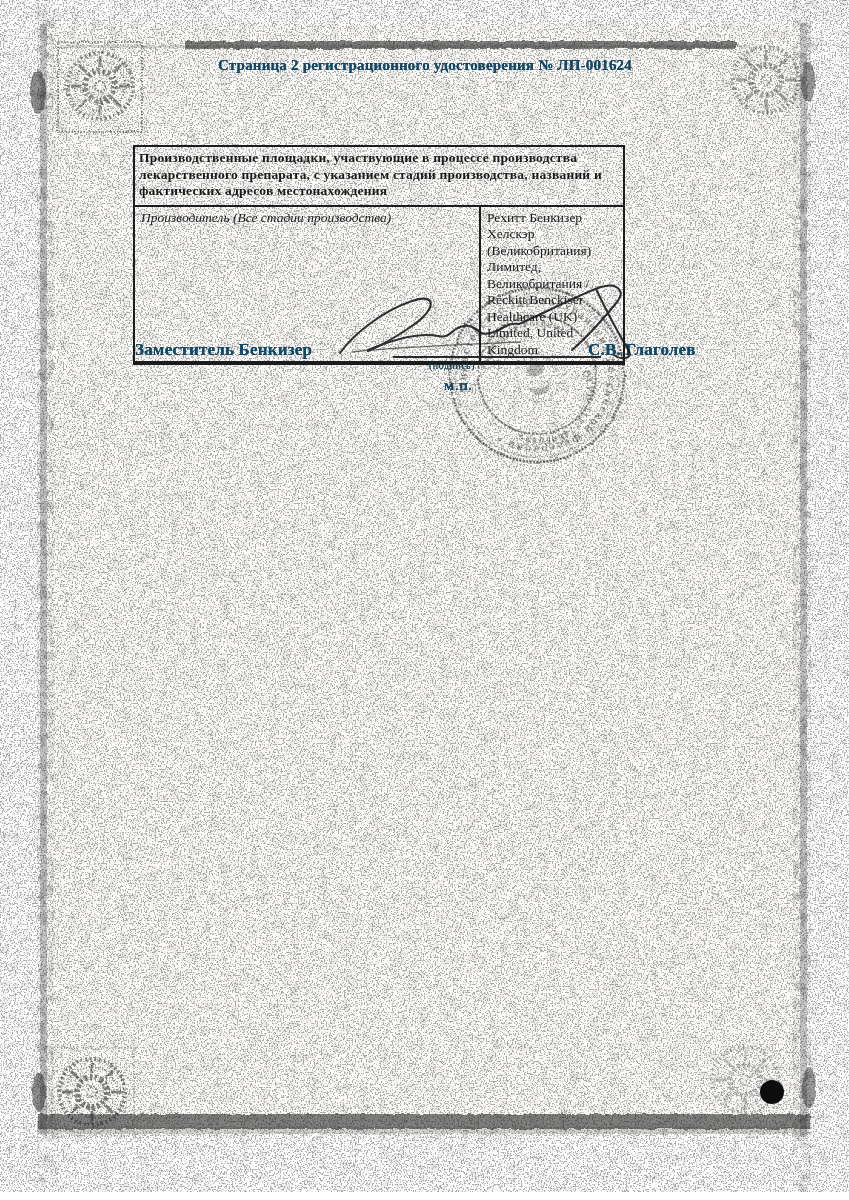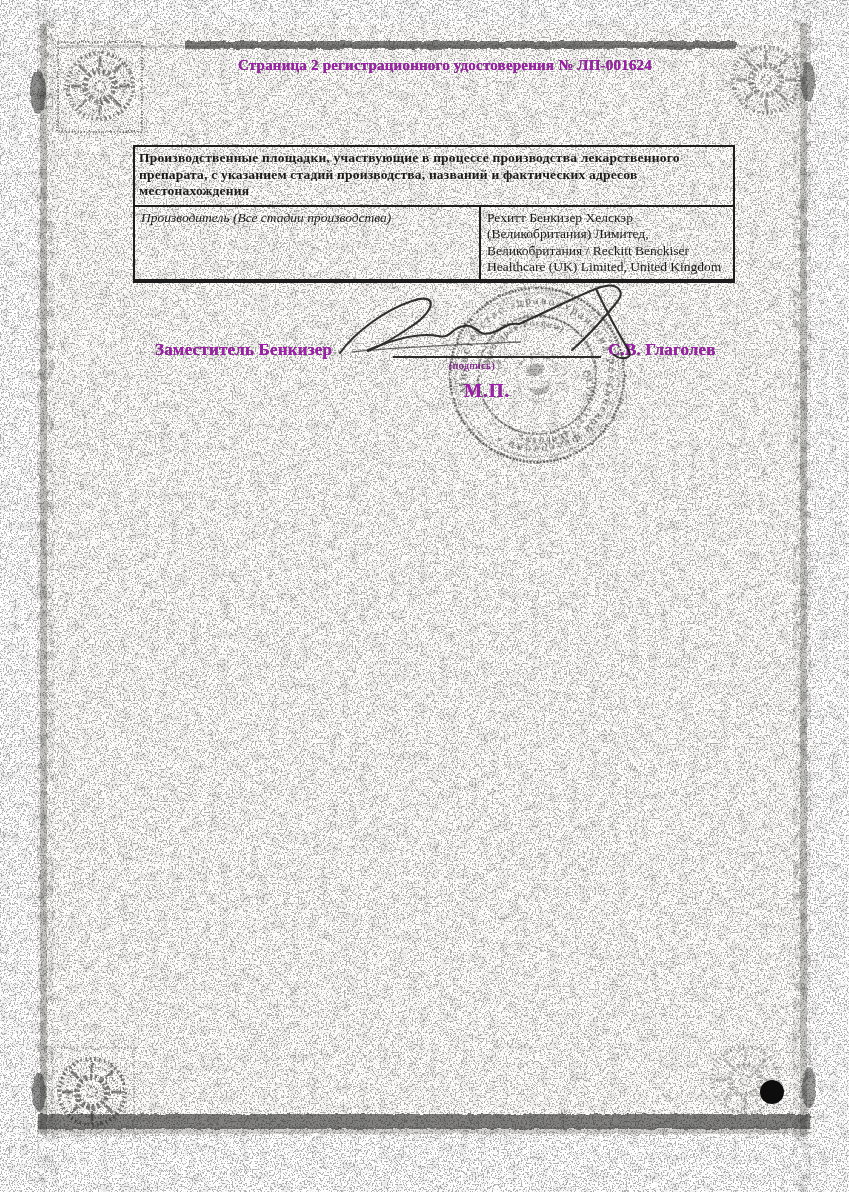--- a/index.html
+++ b/index.html
@@ -2,27 +2,27 @@
 <html><head>
 <meta charset="utf-8">
 <style>
   html,body{margin:0;padding:0;background:#e8e8e8;}
   .page{
     position:relative;width:849px;height:1200px;background:#ffffff;
     overflow:hidden;font-family:"Liberation Serif", serif;color:#1a1a1a;
     margin:0 auto;
   }
   .layer{position:absolute;left:0;top:0;width:849px;height:1200px;pointer-events:none;}
-  .txt{position:absolute;color:#a21caf;text-shadow:0 0 .5px rgba(30,30,30,.85);margin-left:20px;}
+  .txt{position:absolute;color:#0c4a6e;text-shadow:0 0 .5px rgba(30,30,30,.85);}
   .page-header{
     left:40px;top:57px;width:770px;text-align:center;
     font-size:15px;font-weight:bold;letter-spacing:.2px;
   }
   .doc-table{
-    position:absolute;left:133px;top:145px;width:602px;
+    position:absolute;left:133px;top:145px;width:492px;
     border:2px solid #1c1c1c;box-sizing:border-box;
     font-size:13.5px;line-height:16.5px;
   }
   .doc-table .thead{
     font-weight:bold;padding:3px 6px 5px 4px;border-bottom:2px solid #1c1c1c;
     letter-spacing:.2px;
   }
   .doc-table .trow{display:flex;border-bottom:2px solid #1c1c1c;}
   .doc-table .cell-l{
     width:344px;box-sizing:border-box;padding:3px 6px;min-height:68px;
@@ -30,21 +30,21 @@
   }
   .doc-table .cell-r{
     flex:1;box-sizing:border-box;padding:3px 4px 3px 6px;
     border-left:2px solid #1c1c1c;
   }
   .doc-table .trow-addr{padding:2px 6px 4px 4px;min-height:18px;}
   .sig-title{left:135px;top:340px;font-size:17px;font-weight:bold;letter-spacing:.2px;}
   .sig-name{left:588px;top:340px;font-size:17px;font-weight:bold;letter-spacing:.2px;}
   .sig-line{position:absolute;left:393px;top:356px;width:208px;height:2px;background:#2a2a2a;}
   .sig-caption{left:412px;top:360px;width:80px;text-align:center;font-size:10px;letter-spacing:.5px;}
-  .mp-mark{left:444px;top:380px;font-size:19px;font-weight:bold;letter-spacing:1px;}
+  .mp-mark{left:444px;top:380px;font-size:11px;font-weight:bold;letter-spacing:1px;}
 </style>
 </head>
 <body>
 
 <div class="page">
 
   <svg class="layer" viewBox="0 0 849 1200" aria-hidden="true">
     <defs>
       <filter id="speck" x="-5%" y="-5%" width="110%" height="110%">
         <feTurbulence type="fractalNoise" baseFrequency="0.65" numOctaves="2" seed="11" stitchTiles="stitch"></feTurbulence>

